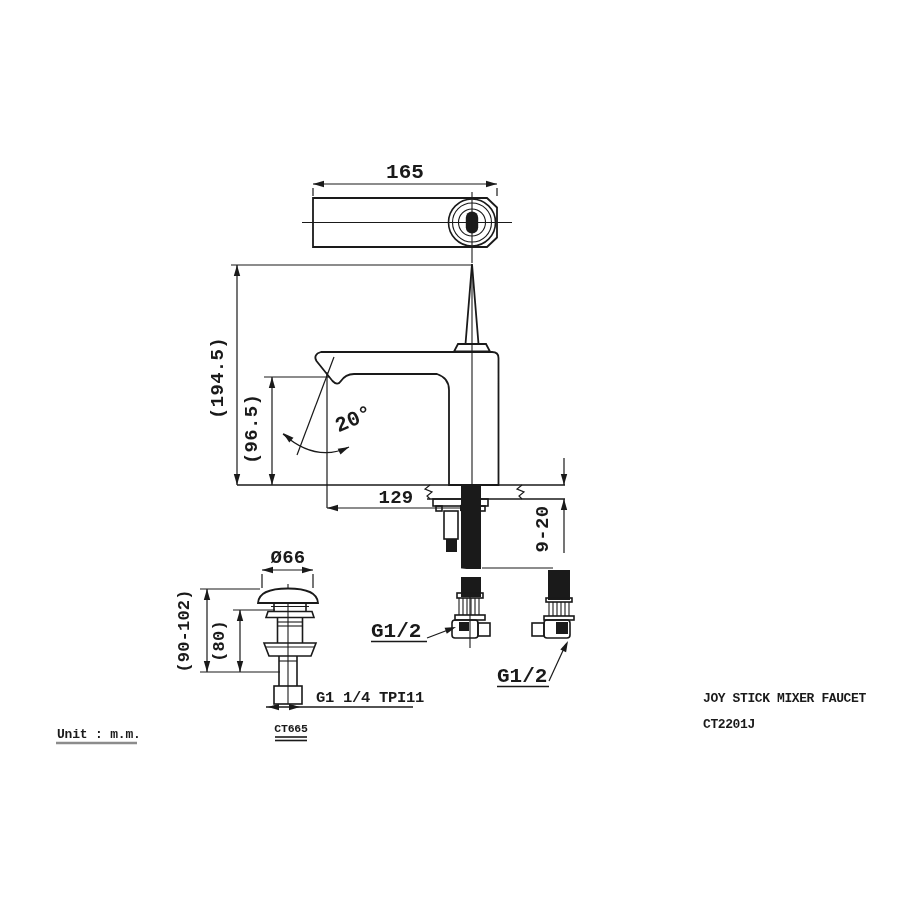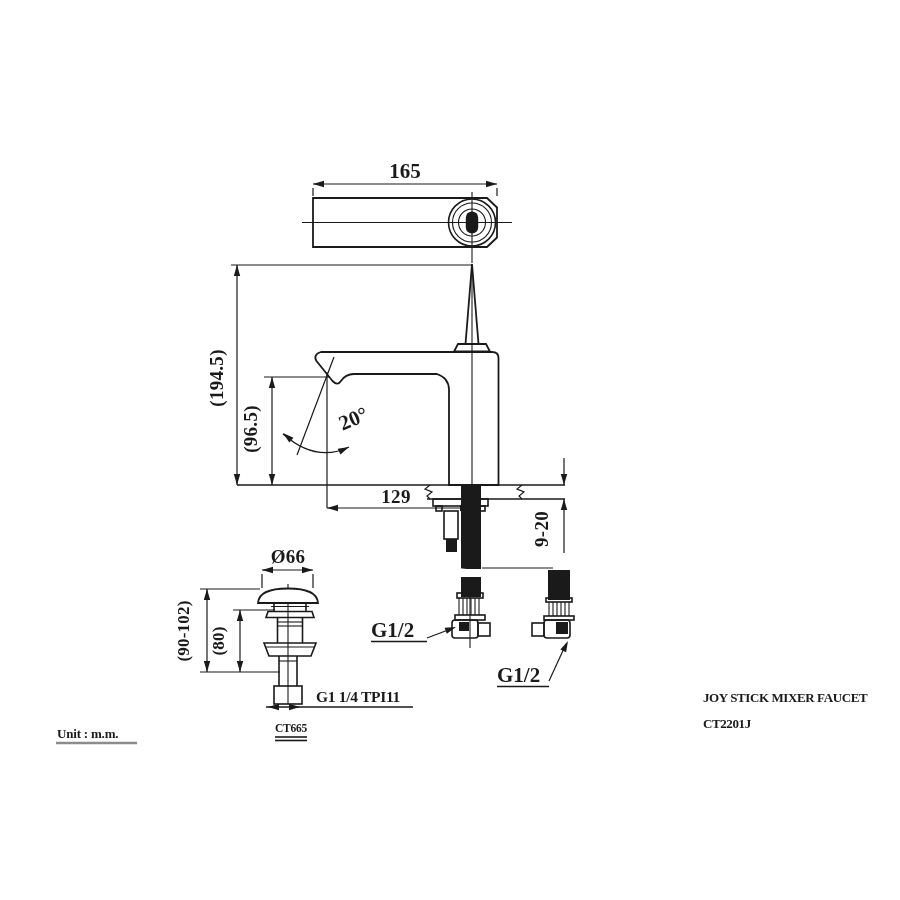--- a/index.html
+++ b/index.html
@@ -1,17 +1,17 @@
 <!DOCTYPE html>
 <html><head>
 <meta charset="utf-8">
 <style>
   html,body{margin:0;padding:0;background:#fff;}
   #canvas{position:relative;width:900px;height:900px;background:#ffffff;overflow:hidden;
-          font-family:Liberation Serif, serif;}
+          font-family:Liberation Mono, monospace;}
   svg{position:absolute;left:0;top:0;}
   .ln{stroke:#1a1a1a;stroke-width:1.6;fill:none;}
   .thick{stroke:#1a1a1a;stroke-width:1.8;fill:#ffffff;}
   .thin{stroke:#1a1a1a;stroke-width:1.1;fill:none;}
   .dimln{stroke:#1a1a1a;stroke-width:1.2;fill:none;}
   .blk{fill:#1a1a1a;stroke:none;}
   .arr{fill:#1a1a1a;stroke:none;}
   text{fill:#1a1a1a;font-weight:bold;}
   .dim{font-size:19px;letter-spacing:0.3px;}
   .dim-big{font-size:21px;}

